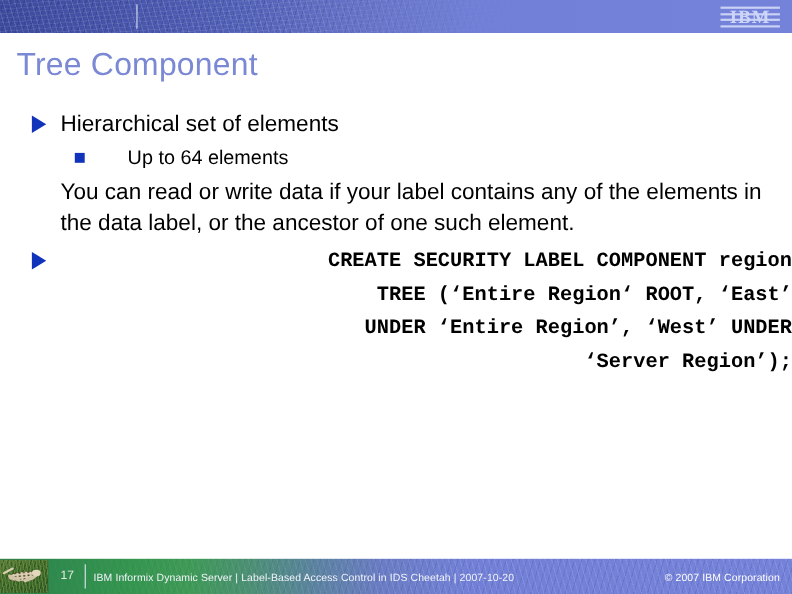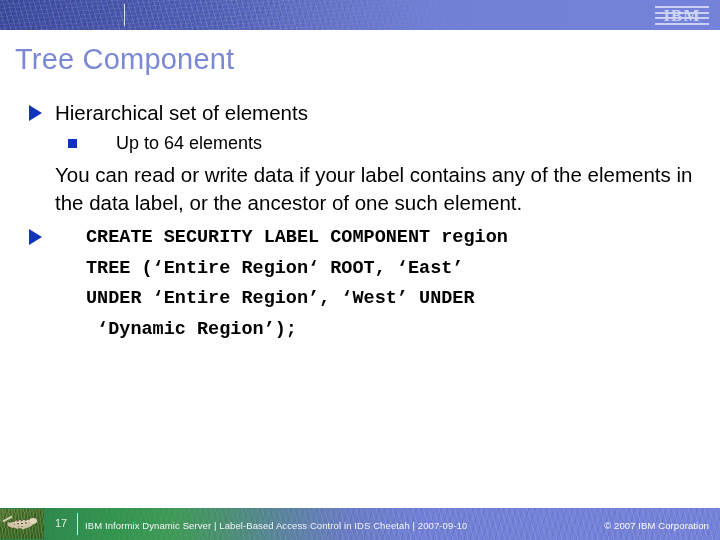--- a/index.html
+++ b/index.html
@@ -143,22 +143,23 @@
   .bullet-para {
     padding-left: 55px;
     font-size: 20.5px;
     line-height: 28px;
     margin-bottom: 2px;
   }
   .bullet-para b { font-weight: normal; }
 
   .code-block {
     position: relative;
-    padding-left: 86px;
+    padding-left: 24px;
     margin-top: 6px;
+    text-align: right;
   }
   .code-block .tri {
     position: absolute;
     left: 29px; top: 6px;
     width: 0; height: 0;
     border-left: 13px solid #1133bb;
     border-top: 8px solid transparent;
     border-bottom: 8px solid transparent;
   }
   .code-line {
@@ -329,33 +330,33 @@
   <div class="bullet-row bullet-para">
     <span class="tri"></span>
     <span>You can read or write data if your label contains </span><b>any</b><span> of the elements in the data label, or the ancestor of one such element.</span>
   </div>
 
   <div class="code-block">
     <span class="tri"></span>
     <div class="code-line">CREATE SECURITY LABEL COMPONENT region</div>
     <div class="code-line">TREE (‘Entire Region‘ ROOT, ‘East’</div>
     <div class="code-line">UNDER ‘Entire Region’, ‘West’ UNDER</div>
-    <div class="code-line"> ‘Dynamic Region’);</div>
+    <div class="code-line"> ‘Server Region’);</div>
   </div>
 
 </div>
 
 <div class="footer">
   <div class="footer-mesh"></div>
   <div class="cheetah-thumb">
     <div class="grass-a"></div>
     <div class="tail"></div>
     <div class="body"></div>
     <div class="spots"></div>
     <div class="head"></div>
     <div class="leg1"></div>
     <div class="leg2"></div>
   </div>
   <div class="page-number">17</div>
   <div class="footer-rule"></div>
-  <div class="footer-text">IBM Informix Dynamic Server |  Label-Based Access Control in IDS Cheetah | 2007-09-10</div>
+  <div class="footer-text">IBM Informix Dynamic Server |  Label-Based Access Control in IDS Cheetah | 2007-10-20</div>
   <div class="footer-copy">© 2007 IBM Corporation</div>
 </div>
 
 </body></html>

